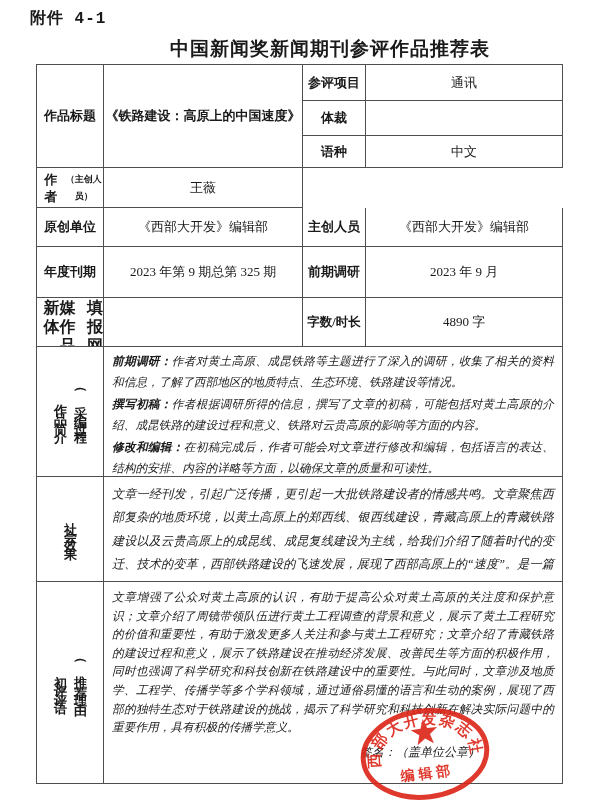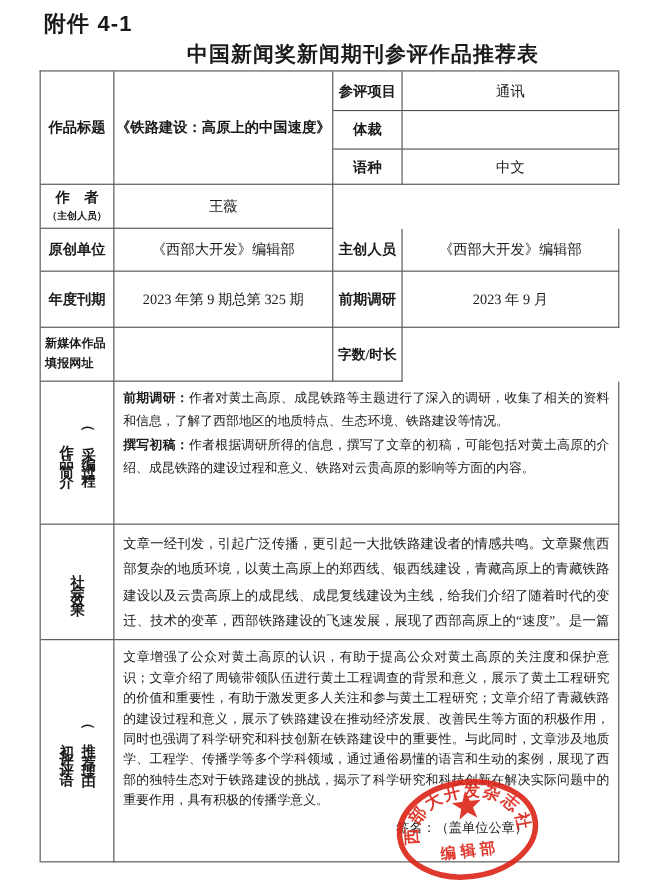--- a/index.html
+++ b/index.html
@@ -5,23 +5,23 @@
   * { margin:0; padding:0; box-sizing:border-box; }
   html,body { width:600px; height:809px; }
   body {
     position:relative;
     background:#ffffff;
     color:#1a1a1a;
     font-family:"Liberation Serif","DejaVu Serif",serif;
     overflow:hidden;
   }
   .attachment {
-    position:absolute; left:40px; top:8px;
-    font-family:Liberation Sans, sans-serif;
-    font-weight:bold; font-size:20px; letter-spacing:1px;
+    position:absolute; left:30px; top:8px;
+    font-family:Liberation Mono, monospace;
+    font-weight:bold; font-size:16px; letter-spacing:1px;
   }
   .doc-title {
     position:absolute; left:0; top:36px; width:600px;
     text-align:center; font-weight:bold; font-size:19px; letter-spacing:1px;margin-left:30px;
   }
   .form-table {
     position:absolute; left:36px; top:64px; width:527px; height:720px;
     display:grid;
     grid-template-columns:67px 199px 63px 197px;
     grid-template-rows:36px 35px 32px 40px 39px 51px 49px 130px 105px 202px;
@@ -32,25 +32,25 @@
   .cell {
     border-right:1px solid #4e4e4e;
     border-bottom:1px solid #4e4e4e;
     display:flex; align-items:center; justify-content:center;
     text-align:center; font-size:13px; overflow:hidden;
   }
   .lbl { font-weight:bold; }
   .c-worktitle-l { grid-column:1; grid-row:1/4; }
   .c-worktitle-v { grid-column:2; grid-row:1/4; font-weight:bold; }
   .sm { font-size:12.5px; }
-  .two-line { flex-direction:column; line-height:17px; }
+  .two-line { flex-direction:row; line-height:17px; }
   .sub { font-size:9px; font-weight:bold; }
-  .left-al { justify-content:flex-start; text-align:center; padding-left:4px;
-             font-size:11px; line-height:19px; }
-  .span3 { grid-column:2/5; }
+  .left-al { justify-content:flex-start; text-align:right; padding-left:4px;
+             font-size:16px; line-height:19px; }
+  .span3 { grid-column:2/5;font-style:italic; }
   .para-cell {
     display:block; text-align:justify;
     padding:4px 8px 0 8px;
   }
   .intro-cell { font-size:11.7px; line-height:21.4px; }
   .social-cell { font-size:12.2px; line-height:23.4px; padding-top:6px; }
   .reco-cell { font-size:11.7px; line-height:18.6px; padding-top:7px; }
   .para-cell p { margin:0; }
   .lead { font-weight:bold; }
   
@@ -109,32 +109,34 @@
   <div class="cell" style="grid-column:2;grid-row:6">2023 年第 9 期总第 325 期</div>
   <div class="cell lbl" style="grid-column:3;grid-row:6">前期调研</div>
   <div class="cell" style="grid-column:4;grid-row:6">2023 年 9 月</div>
 
   <div class="cell lbl left-al two-line" style="grid-column:1;grid-row:7;align-items:flex-start;justify-content:center">
     <span>新媒体作品</span>
     <span>填报网址</span>
   </div>
   <div class="cell" style="grid-column:2;grid-row:7"></div>
   <div class="cell lbl sm" style="grid-column:3;grid-row:7">字数/时长</div>
+  <div class="cell" style="grid-column:4;grid-row:7">4890 字</div>
 
   <div class="cell vwrap" style="grid-column:1;grid-row:8">
     <span class="vtext vtight">作品简介</span>
     <span class="pcol">
       <span class="paren top">（</span>
       <span class="vtext vtight">采编过程</span>
       <span class="paren bot">）</span>
     </span>
   </div>
   <div class="cell span3 para-cell intro-cell" style="grid-row:8">
     <p><b class="lead">前期调研：</b><span>作者对黄土高原、成昆铁路等主题进行了深入的调研，收集了相关的资料和信息，了解了西部地区的地质特点、生态环境、铁路建设等情况。</span></p>
     <p><b class="lead">撰写初稿：</b><span>作者根据调研所得的信息，撰写了文章的初稿，可能包括对黄土高原的介绍、成昆铁路的建设过程和意义、铁路对云贵高原的影响等方面的内容。</span></p>
+    <p><b class="lead">修改和编辑：</b><span>在初稿完成后，作者可能会对文章进行修改和编辑，包括语言的表达、结构的安排、内容的详略等方面，以确保文章的质量和可读性。</span></p>
   </div>
 
   <div class="cell" style="grid-column:1;grid-row:9">
     <span class="vtext">社会效果</span>
   </div>
   <div class="cell span3 para-cell social-cell" style="grid-row:9">
     <p>文章一经刊发，引起广泛传播，更引起一大批铁路建设者的情感共鸣。文章聚焦西部复杂的地质环境，以黄土高原上的郑西线、银西线建设，青藏高原上的青藏铁路建设以及云贵高原上的成昆线、成昆复线建设为主线，给我们介绍了随着时代的变迁、技术的变革，西部铁路建设的飞速发展，展现了西部高原上的“速度”。是一篇文章，更是一幅画卷，见证西部经济社会发展。</p>
   </div>
 
   <div class="cell vwrap" style="grid-column:1;grid-row:10">

